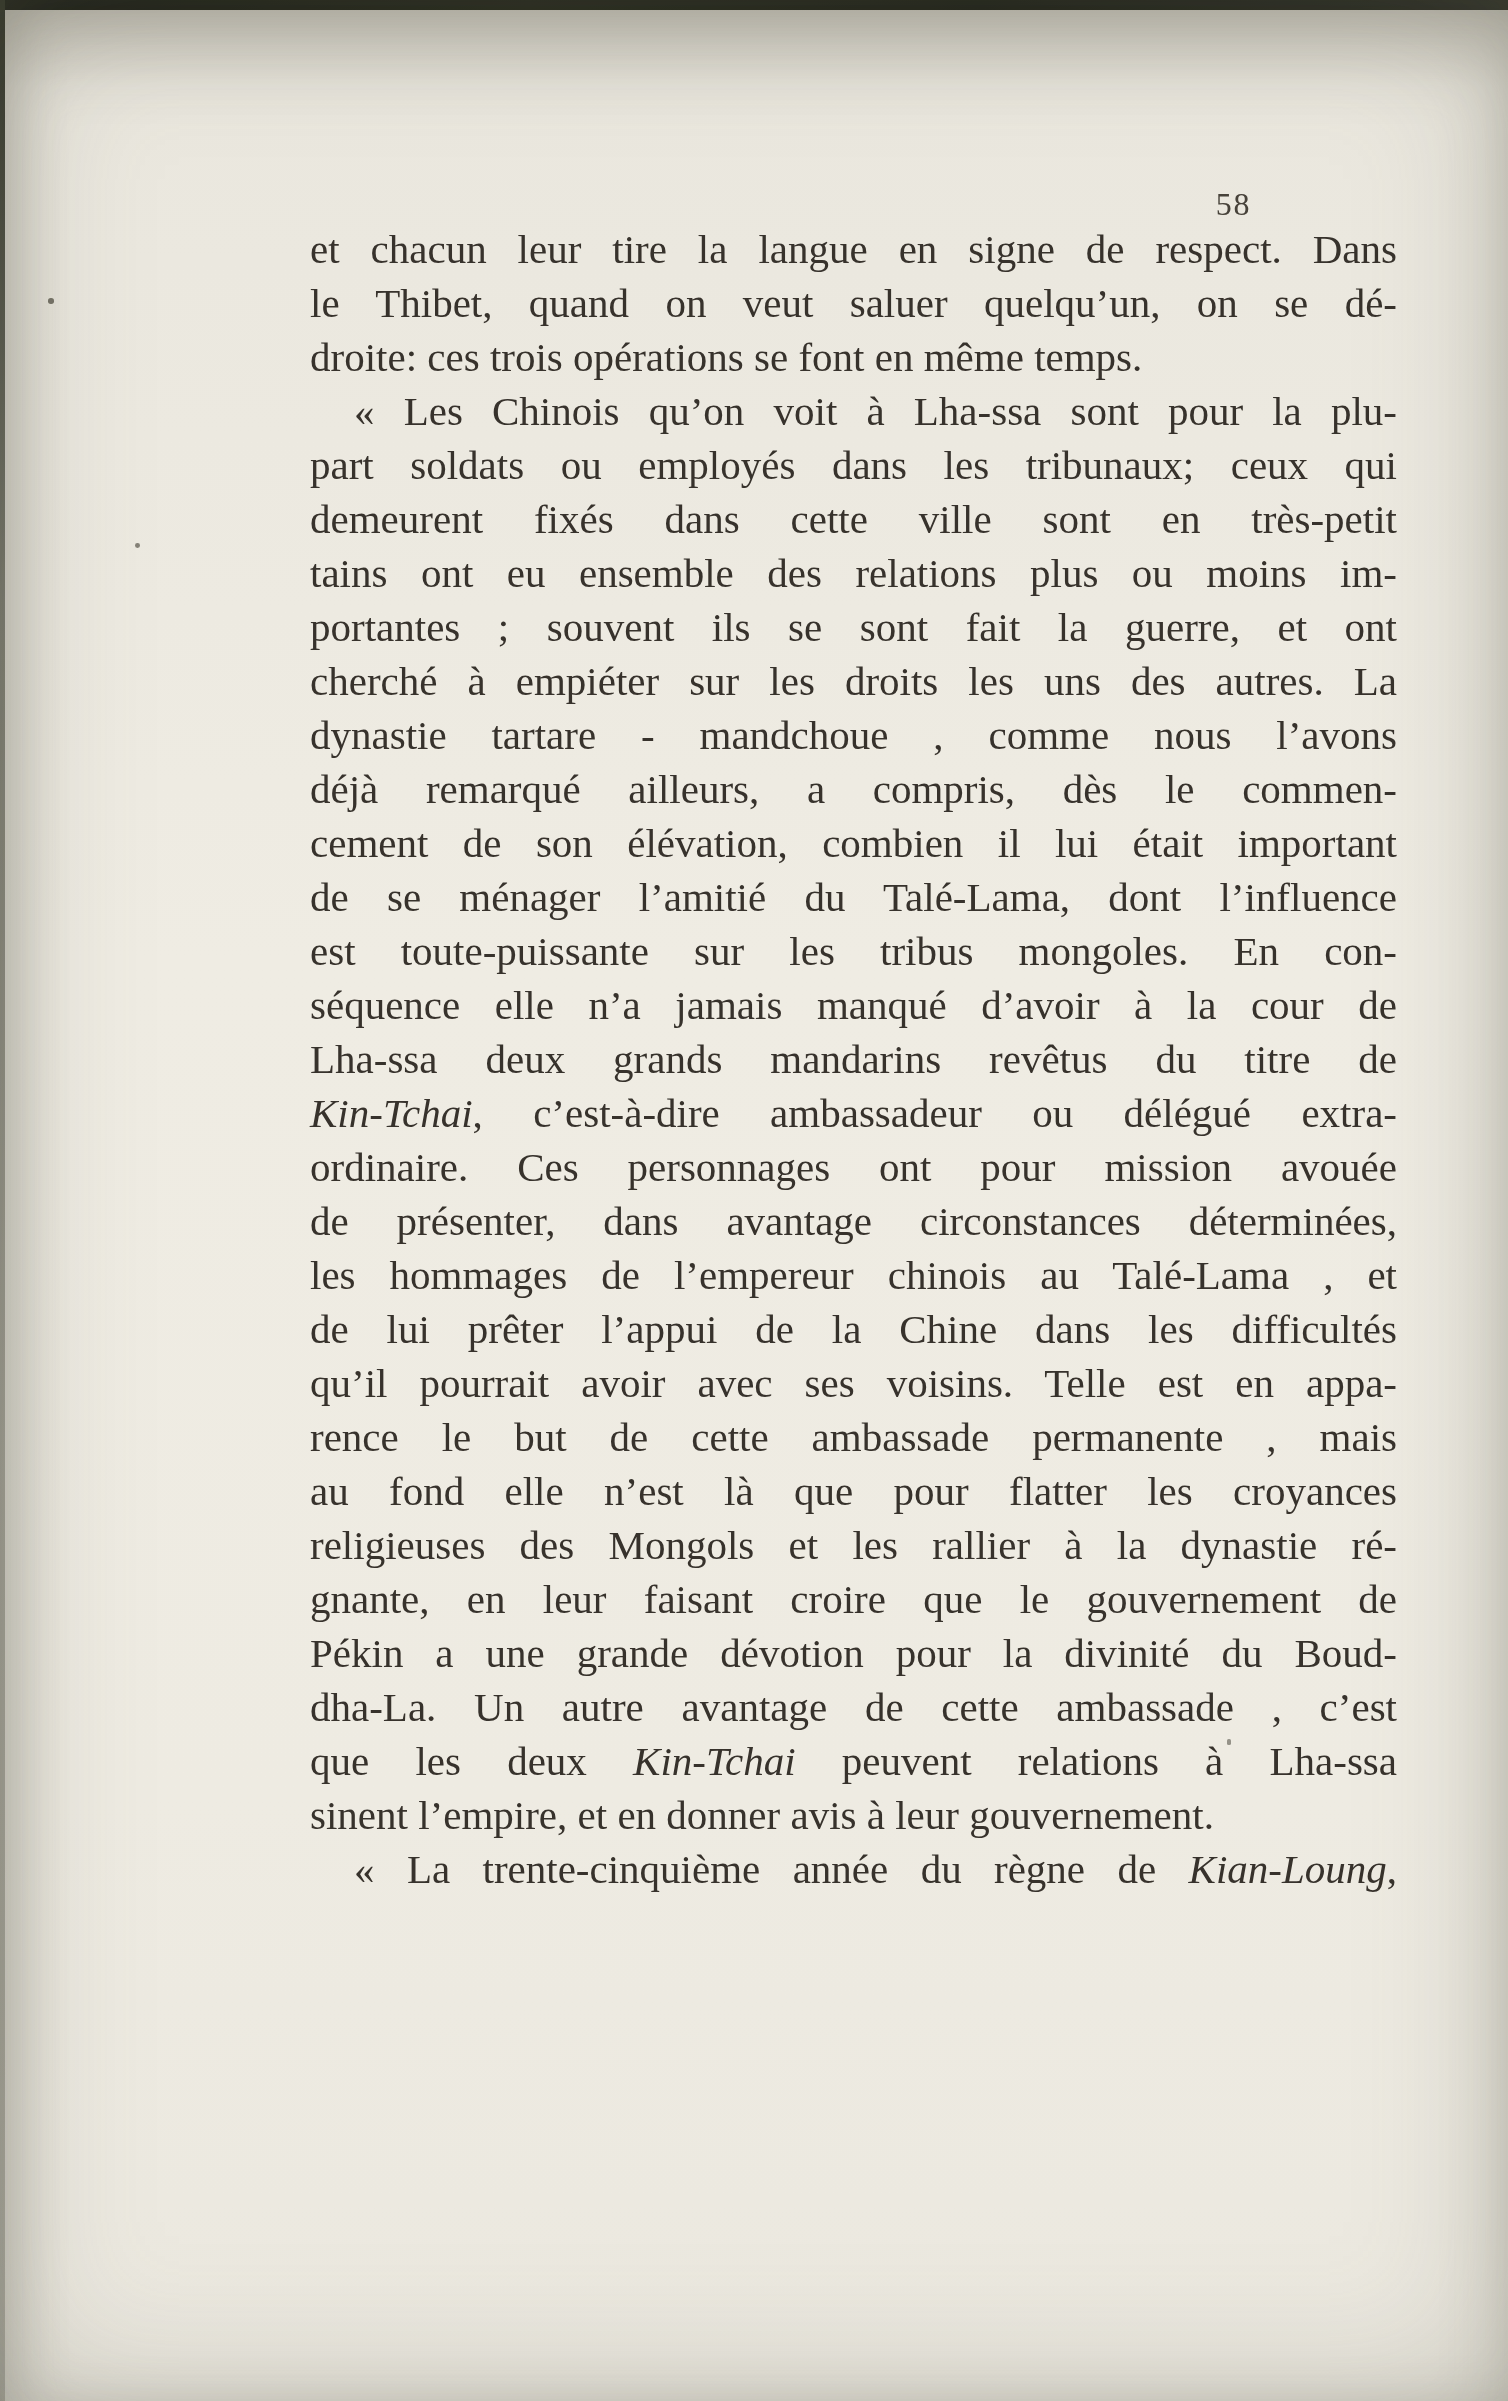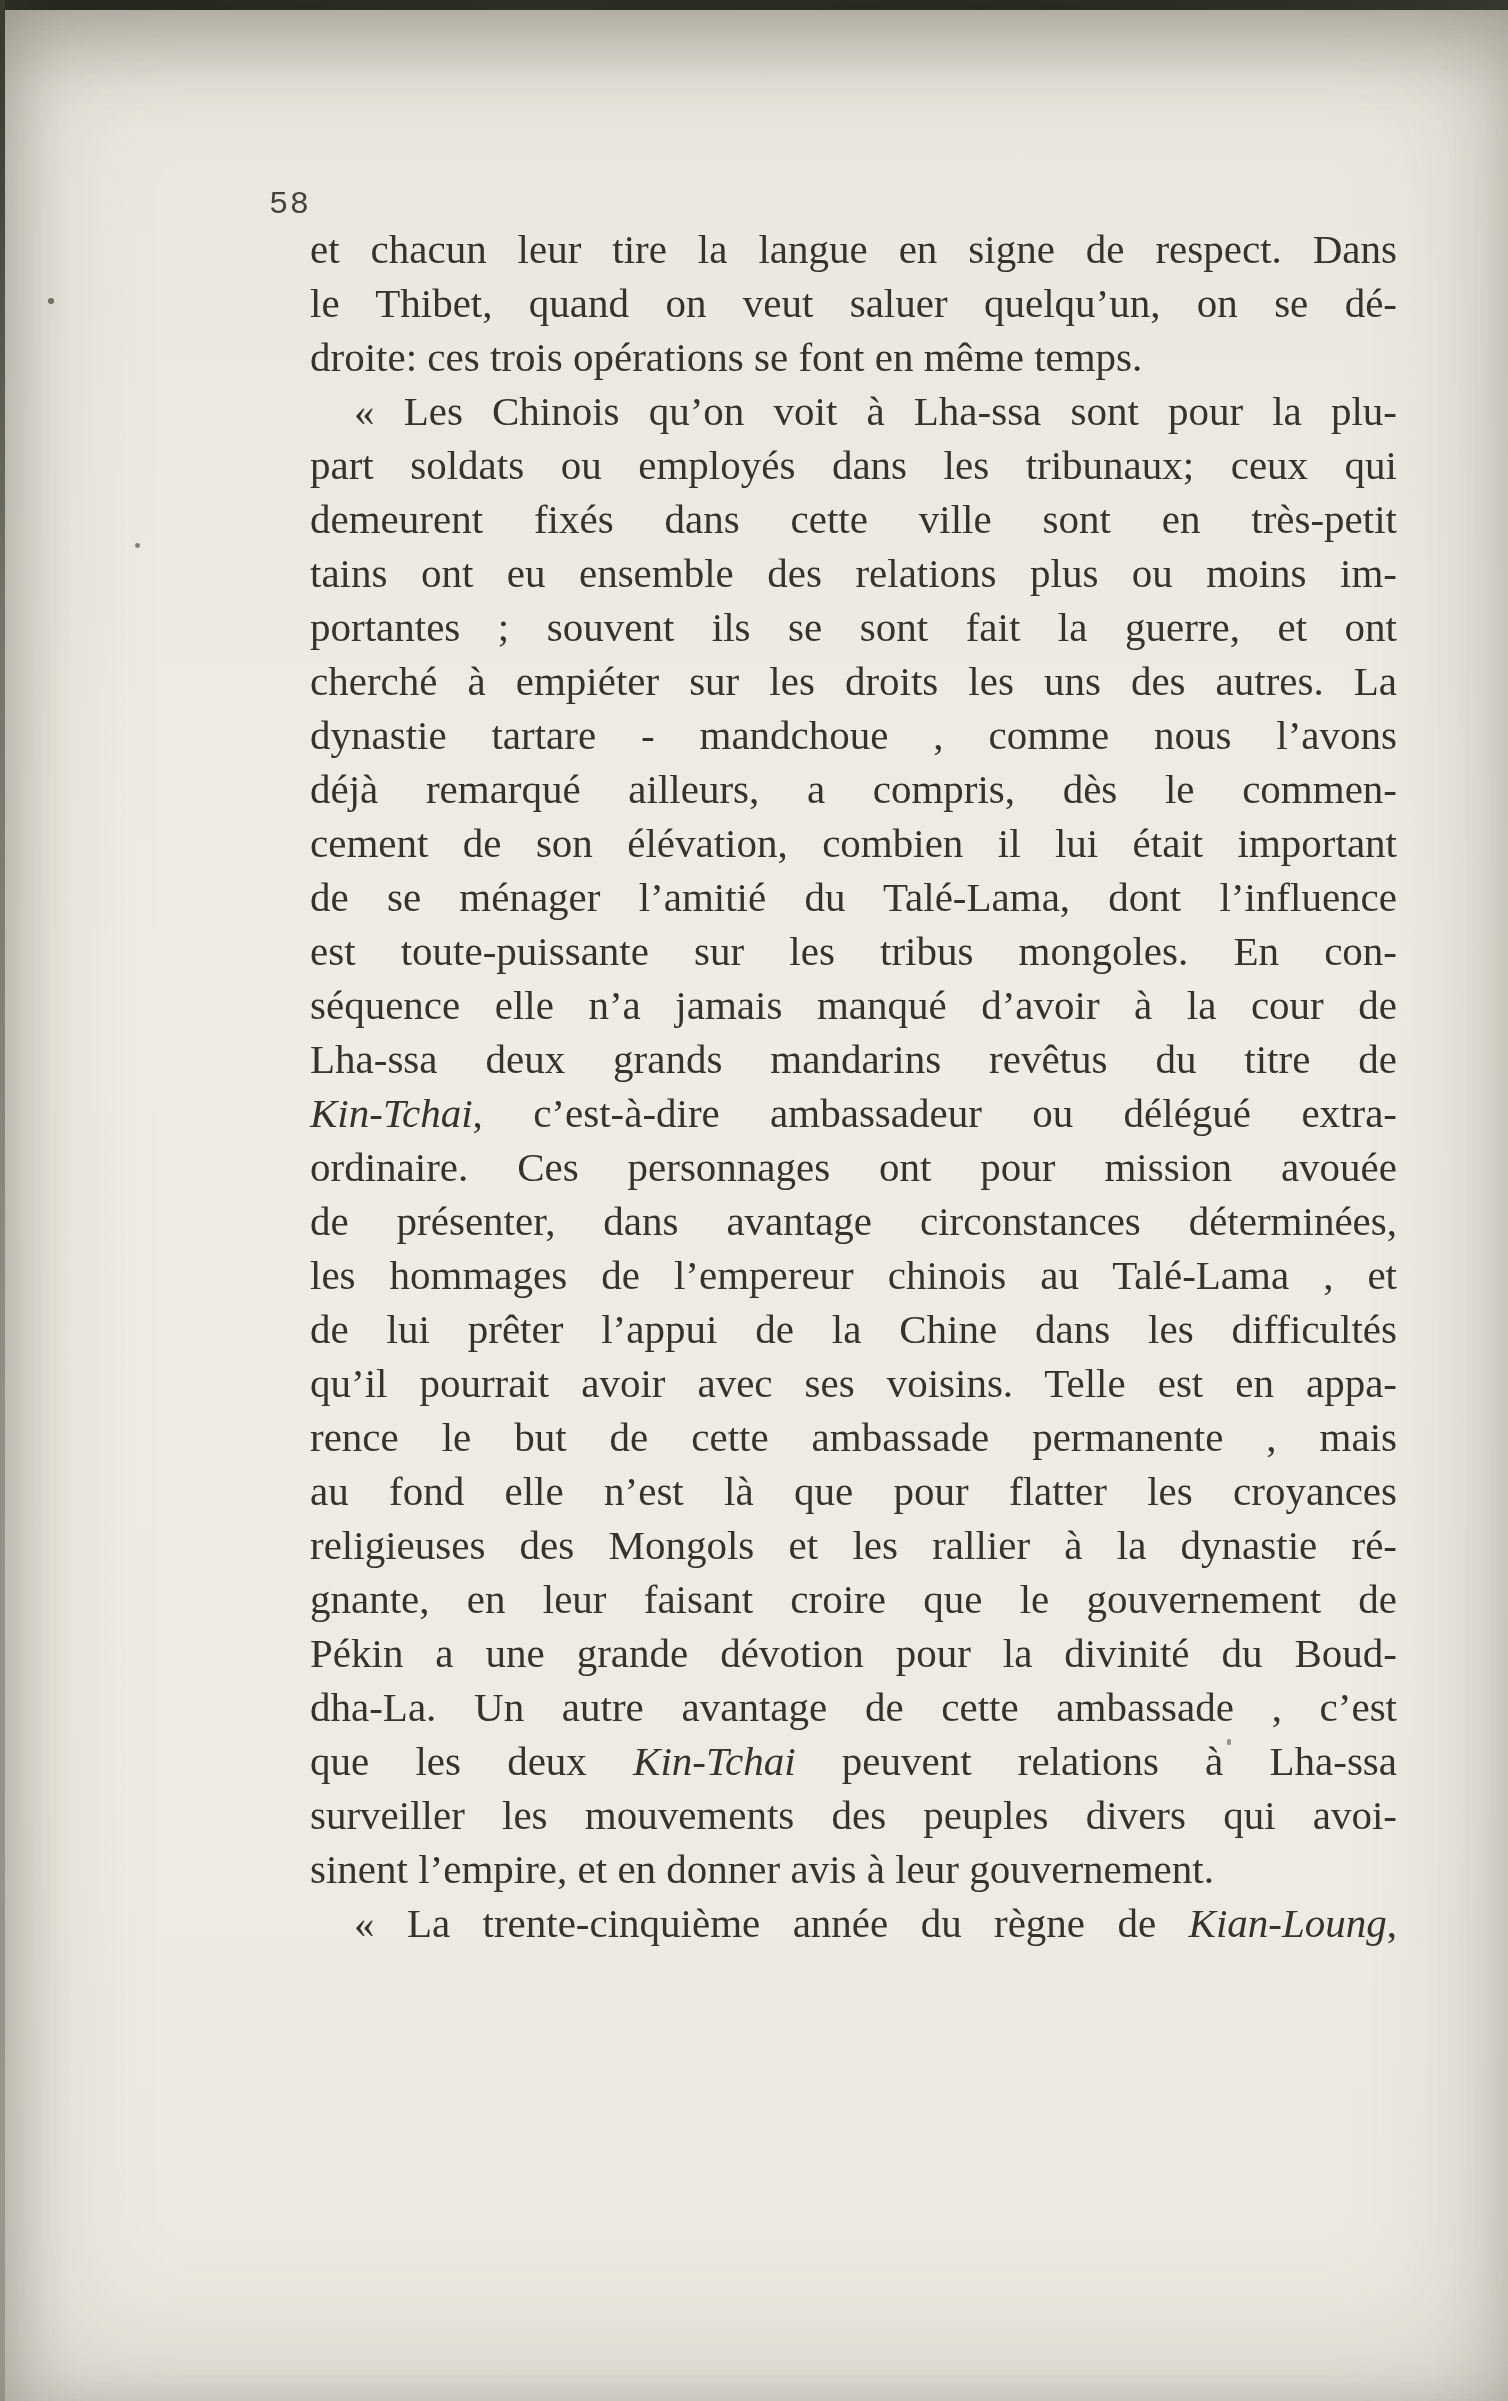--- a/index.html
+++ b/index.html
@@ -36,26 +36,25 @@
     position: absolute;
     top: 0; left: 0;
     width: 4.8px; height: 100%;
     background: linear-gradient(180deg, #272a1f, rgba(62, 64, 52, 0.60) 25%, rgba(84, 84, 72, 0.40) 60%, rgba(96, 96, 84, 0.34) 100%);
   }
   .pageno {
     position: absolute;
     top: 187px;
     left: 269px;
     width: 982px;
-    text-align: left;
+    text-align: right;
     font-size: 32px;
     line-height: 35px;
     color: #47423a;
     letter-spacing: 1.6px;
-    font-family: Liberation Mono, monospace;
   }
   .textblock {
     position: absolute;
     left: 310px;
     top: 222px;
     width: 1087px;
     font-size: 41px;
     line-height: 54px;
     color: #37322c;
   }
@@ -118,18 +117,17 @@
       <div class="line"><span>les hommages de l’empereur chinois au Talé-Lama , et</span></div>
       <div class="line"><span>de lui prêter l’appui de la Chine dans les difficultés</span></div>
       <div class="line"><span>qu’il pourrait avoir avec ses voisins. Telle est en appa-</span></div>
       <div class="line"><span>rence le but de cette ambassade permanente , mais</span></div>
       <div class="line"><span>au fond elle n’est là que pour flatter les croyances</span></div>
       <div class="line"><span>religieuses des Mongols et les rallier à la dynastie ré-</span></div>
       <div class="line"><span>gnante, en leur faisant croire que le gouvernement de</span></div>
       <div class="line"><span>Pékin a une grande dévotion pour la divinité du Boud-</span></div>
       <div class="line"><span>dha-La. Un autre avantage de cette ambassade , c’est</span></div>
       <div class="line"><span>que les deux </span><i>Kin-Tchai</i><span> peuvent relations à Lha-ssa</span></div>
-      <div class="line"><span>surveiller les mouvements des peuples divers qui avoi-</span></div>
       <div class="line noj"><span>sinent l’empire, et en donner avis à leur gouvernement.</span></div>
       <div class="line ind"><span>« La trente-cinquième année du règne de </span><i>Kian-Loung</i><span>,</span></div>
     </div>
 </div>
 
 
 </body></html>

